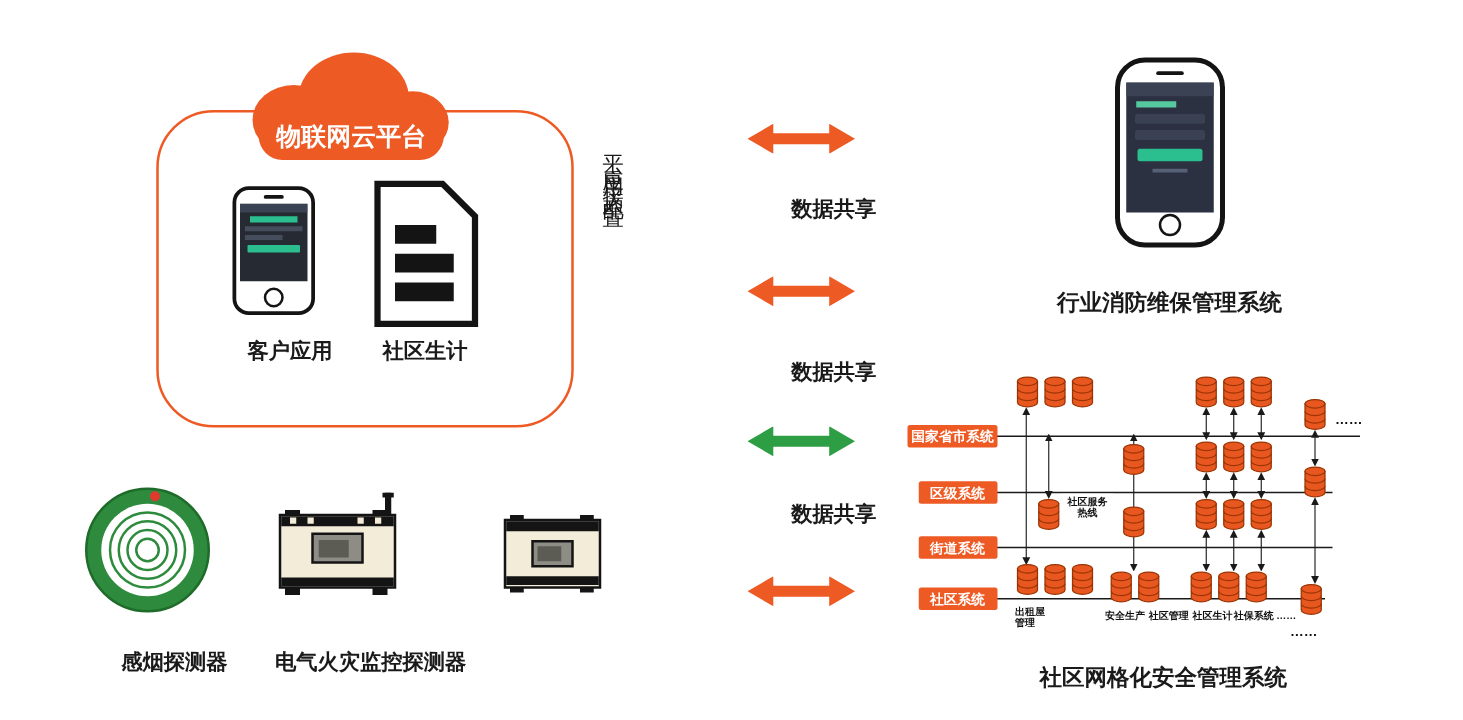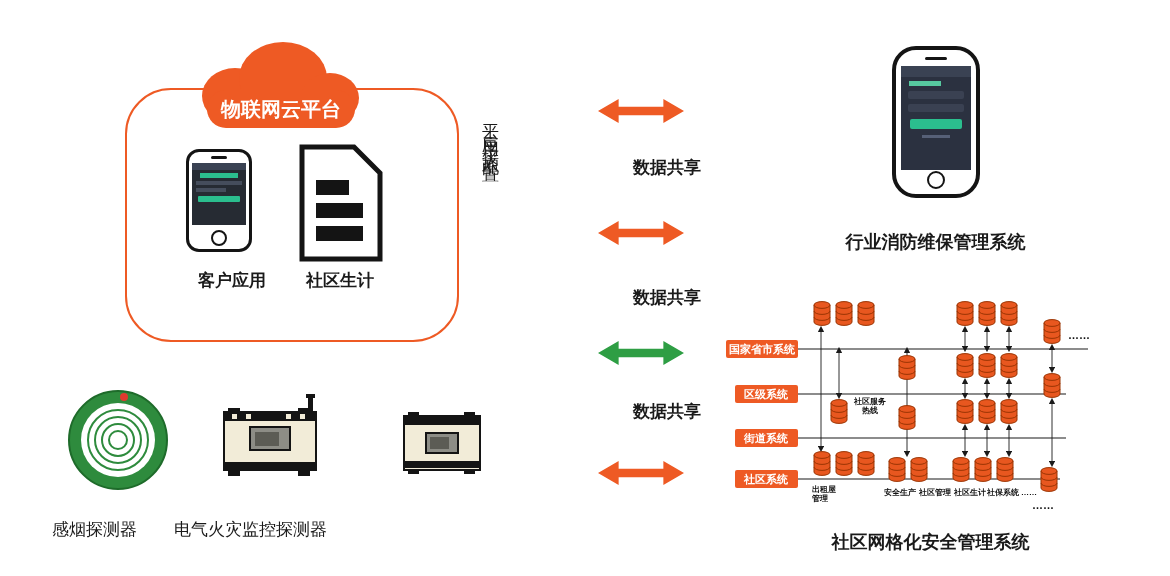--- a/index.html
+++ b/index.html
@@ -50,23 +50,23 @@
   .a-orange{background:var(--orange);}
   .a-green{background:var(--green);}
   .a1{top:99px;} .a2{top:221px;} .a3{top:341px;} .a4{top:461px;}
   .share-label{left:633px;width:95px;font-size:17px;font-weight:600;}
   .s1{top:156px;} .s2{top:286px;} .s3{top:400px;}
 
   
   .smoke-svg{left:66px;top:388px;}
   .elec-svg{left:220px;top:394px;}
   .arc-svg{left:400px;top:408px;}
-  .det-label{top:518px;font-size:17px;font-weight:400;text-align:left;}
+  .det-label{top:518px;font-size:17px;font-weight:700;text-align:right;}
   .dl1{left:52px;width:130px;}
-  .dl2{left:174px;width:185px;}
+  .dl2{left:188px;width:185px;}
   .dl3{left:372px;width:145px;}
 
   
   .phone-lg{left:892px;top:46px;width:88px;height:152px;border:4px solid #141414;border-radius:24px;background:#fff;box-sizing:border-box;}
   .phone-lg .notch{position:absolute;top:7px;left:50%;transform:translateX(-50%);width:22px;height:3px;background:#141414;border-radius:2px;}
   .phone-lg .screen{position:absolute;left:5px;right:5px;top:16px;height:104px;background:#2b3140;overflow:hidden;}
   .phone-lg .home{position:absolute;bottom:5px;left:50%;transform:translateX(-50%);width:14px;height:14px;border:2px solid #141414;border-radius:50%;}
   .lb-hdr{height:11px;background:#3a4253;margin:0 0 4px;}
   .lb-g{height:5px;background:#57c9a0;width:45%;margin:4px 8px 0;}
   .lb-in{height:8px;background:#3a4152;margin:5px 7px 0;border-radius:2px;}

